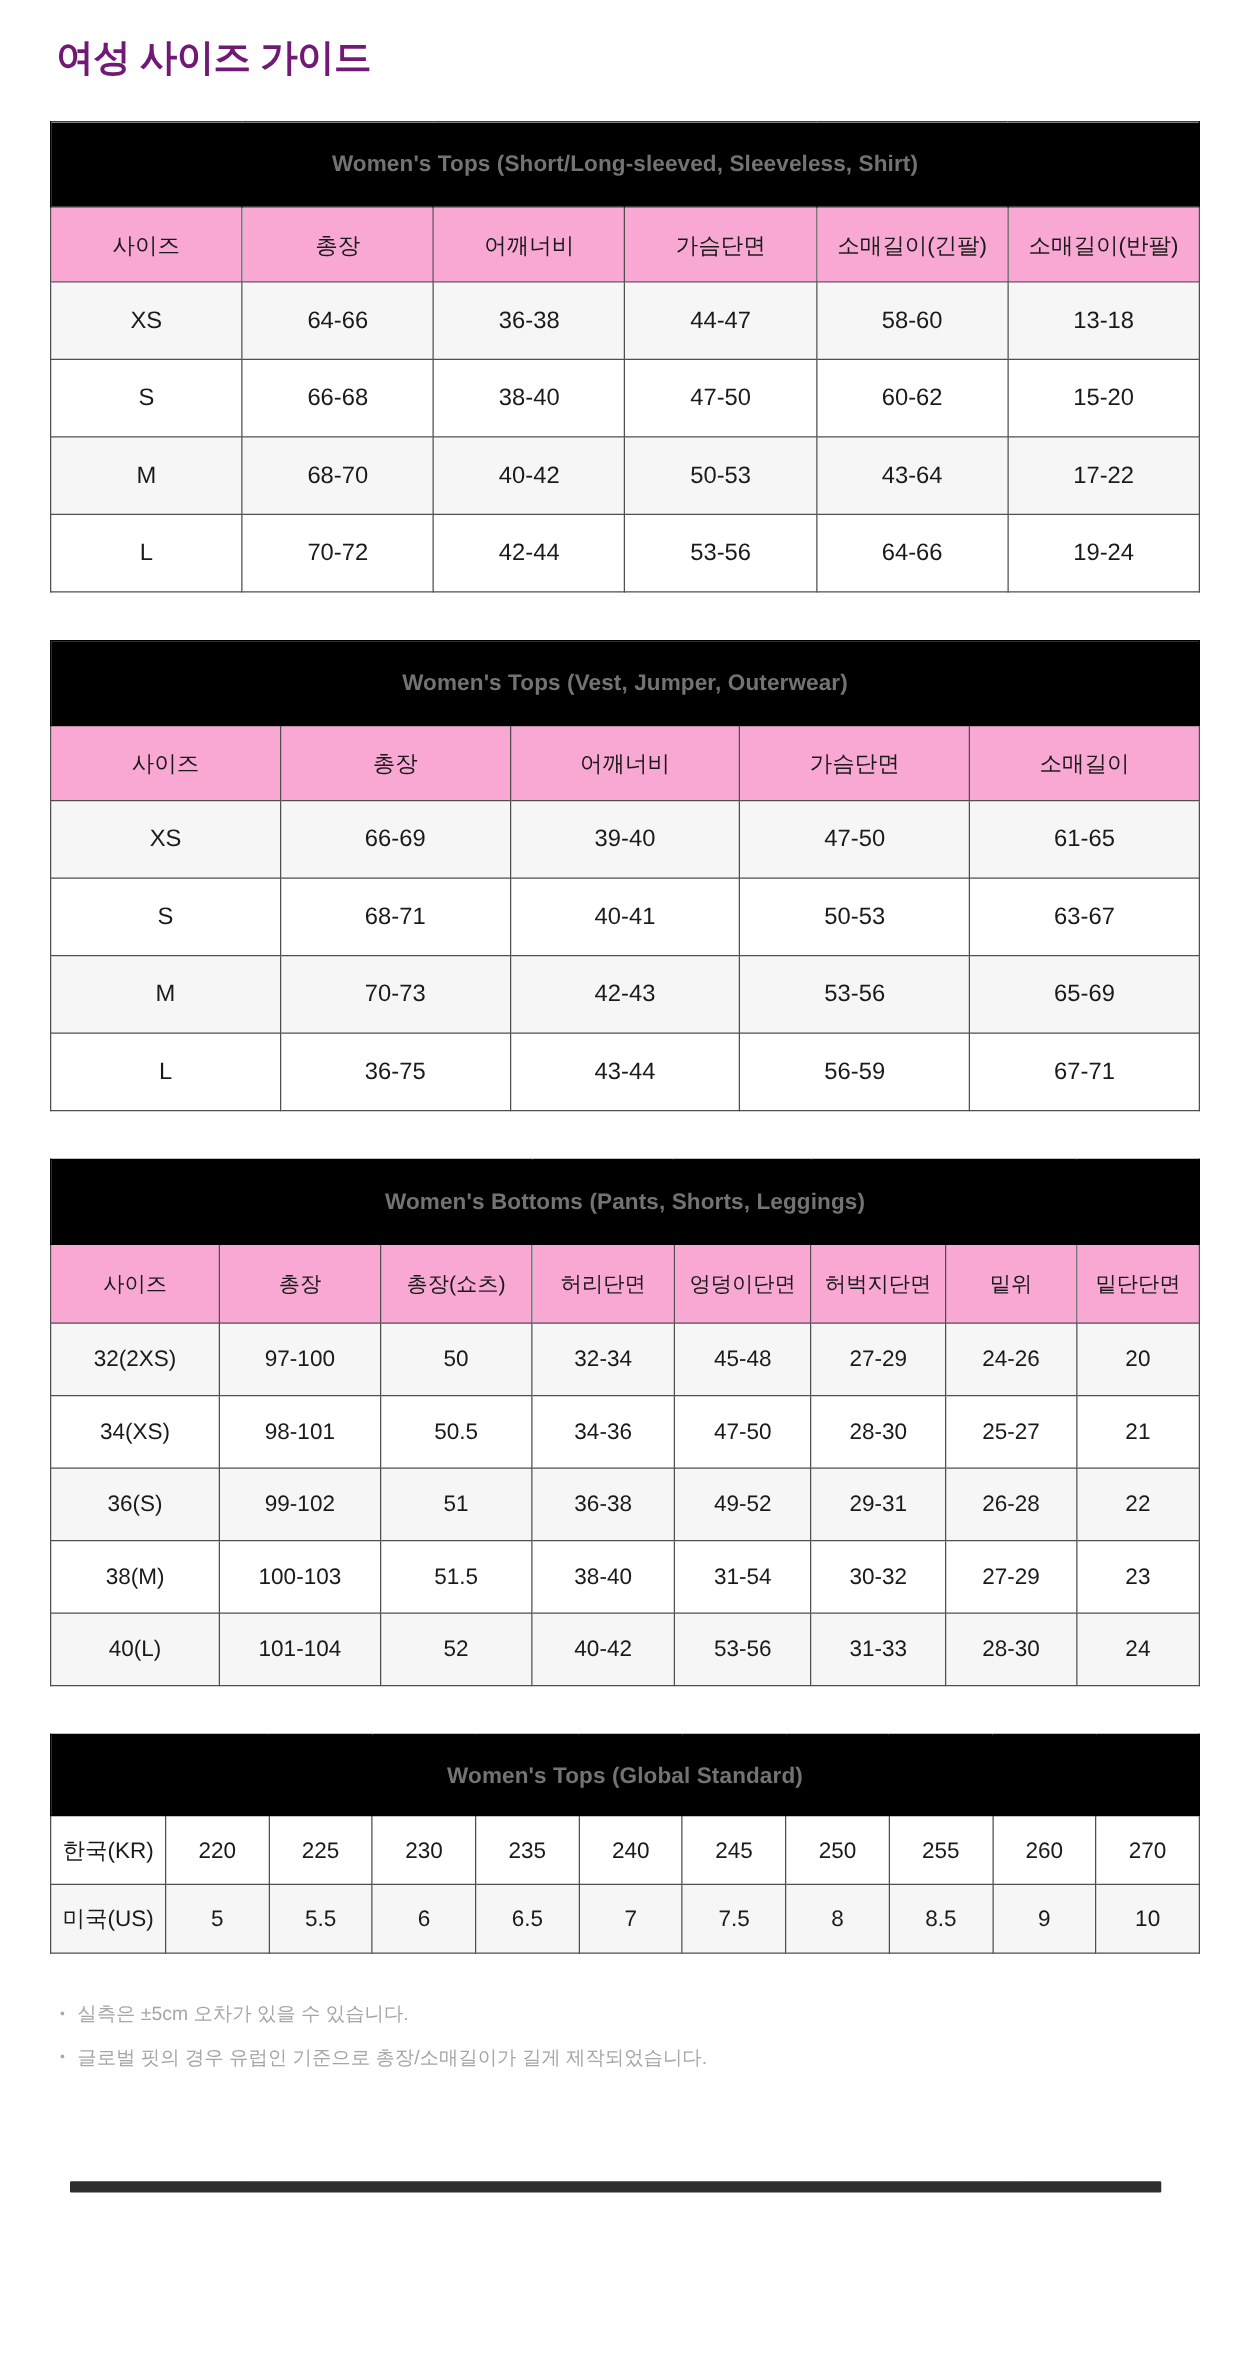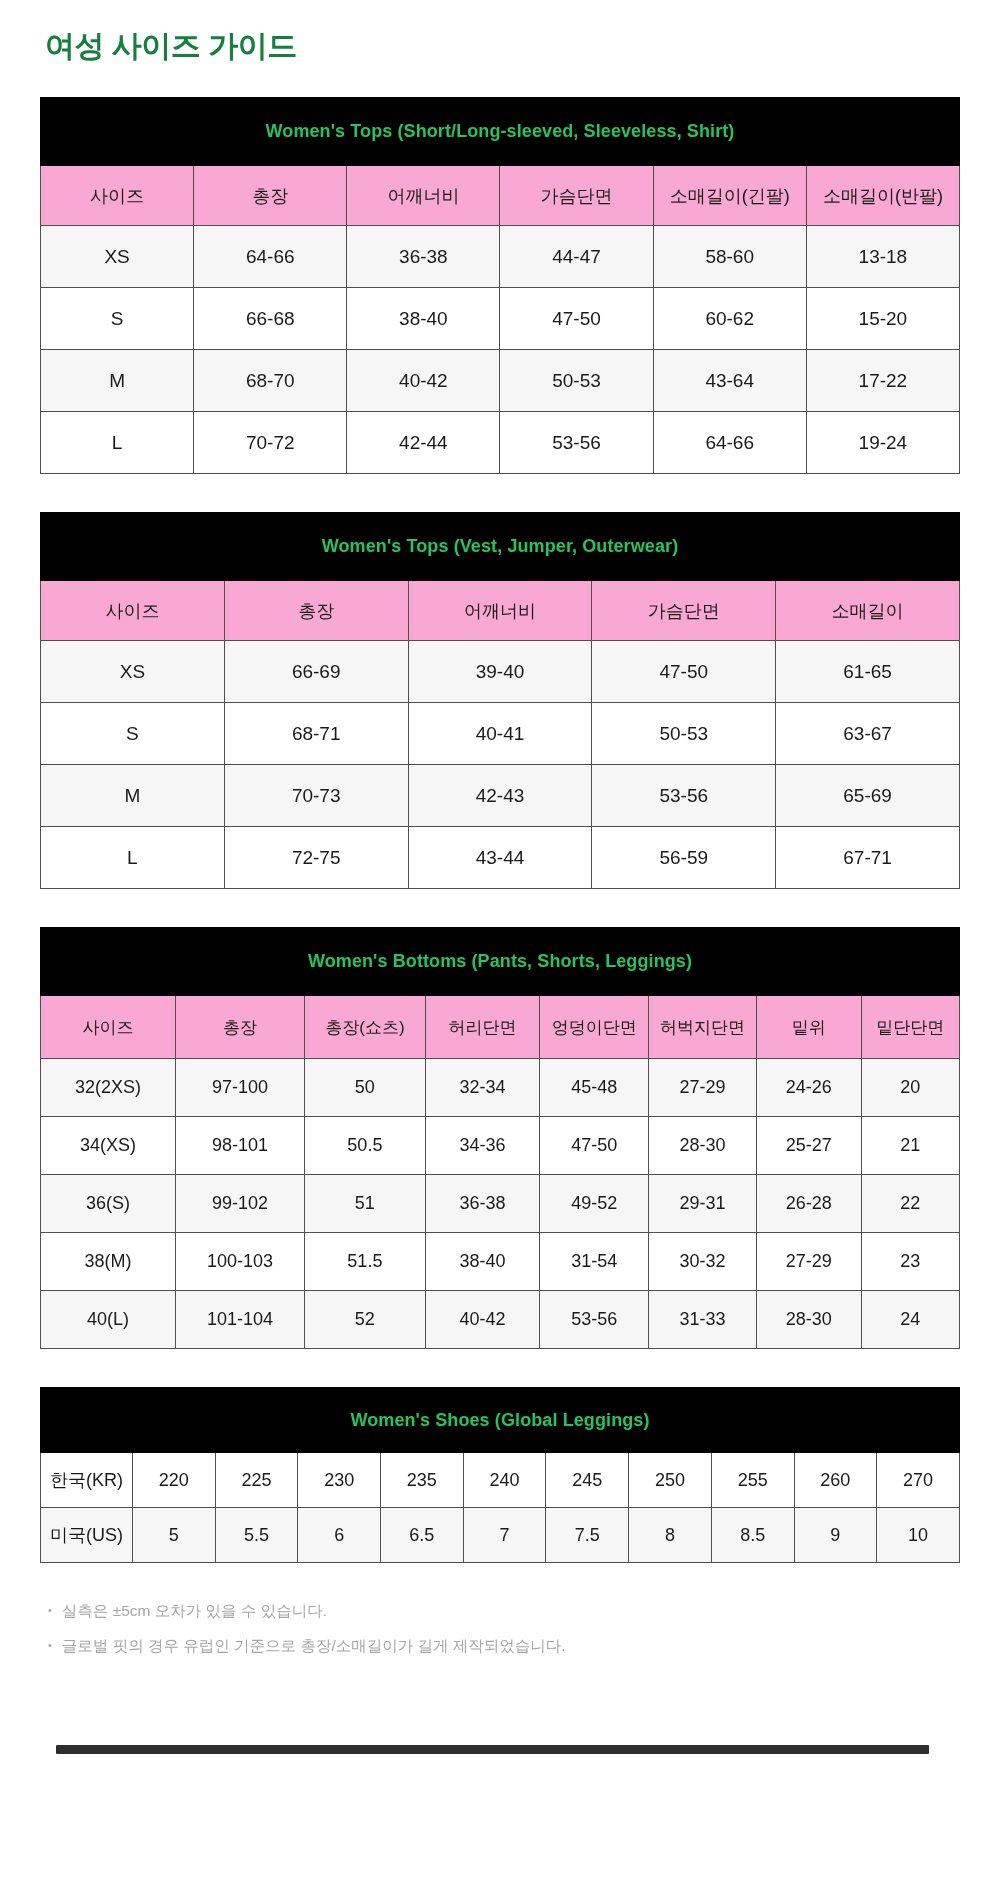--- a/index.html
+++ b/index.html
@@ -4,32 +4,32 @@
 <style>
   html,body{margin:0;padding:0;background:#fff;}
   body{
     width:1000px;min-height:1901px;
     font-family:"Liberation Sans","DejaVu Sans",sans-serif;
     color:#1a1a1a;
   }
   .content{padding:0 40px;}
   .page-title{
     font-size:30px;font-weight:700;letter-spacing:-0.5px;
-    margin:26px 0 30px 5px;color:#15803d;
+    margin:26px 0 30px 5px;color:#701a75;
   }
   table.size-table{
     width:100%;border-collapse:collapse;table-layout:fixed;
     margin:0 0 38px 0;
   }
   .size-table th,.size-table td{
     border:1px solid #4f4f4f;text-align:center;vertical-align:middle;
     padding:0 2px;overflow:hidden;
   }
   .size-table tr.caption-row th{
-    background:#000;color:#22c55e;border:1px solid #000;
+    background:#000;color:#737373;border:1px solid #000;
     font-size:18px;font-weight:600;height:67px;letter-spacing:0.1px;
   }
   .size-table tr.header-row th{
     background:#f9a8d4;font-weight:400;font-size:18px;height:59px;
   }
   .size-table tr.data-row td{font-size:19px;height:61px;font-weight:400;}
   .size-table tbody tr:nth-child(odd):not(.caption-row){background:#f6f6f6;}
   
   .t2 tr.header-row th{font-size:17px;height:62px;}
   .t2 tr.data-row td{font-size:18px;height:57px;}
@@ -143,21 +143,21 @@
           </tr>
           <tr class="data-row">
             <td>M</td>
             <td>70-73</td>
             <td>42-43</td>
             <td>53-56</td>
             <td>65-69</td>
           </tr>
           <tr class="data-row">
             <td>L</td>
-            <td>72-75</td>
+            <td>36-75</td>
             <td>43-44</td>
             <td>56-59</td>
             <td>67-71</td>
           </tr>
         </tbody>
       </table>
       <table class="size-table t2">
         <colgroup>
           <col style="width: 14.7%;">
           <col style="width: 14%;">
@@ -243,21 +243,21 @@
           <col style="width: 9%;">
           <col style="width: 9%;">
           <col style="width: 9%;">
           <col style="width: 9%;">
           <col style="width: 9%;">
           <col style="width: 9%;">
           <col style="width: 9%;">
         </colgroup>
         <tbody>
           <tr class="caption-row">
-            <th colspan="11">Women's Shoes (Global Leggings)</th>
+            <th colspan="11">Women's Tops (Global Standard)</th>
           </tr>
           <tr class="data-row">
             <td>한국(KR)</td>
             <td>220</td>
             <td>225</td>
             <td>230</td>
             <td>235</td>
             <td>240</td>
             <td>245</td>
             <td>250</td>

